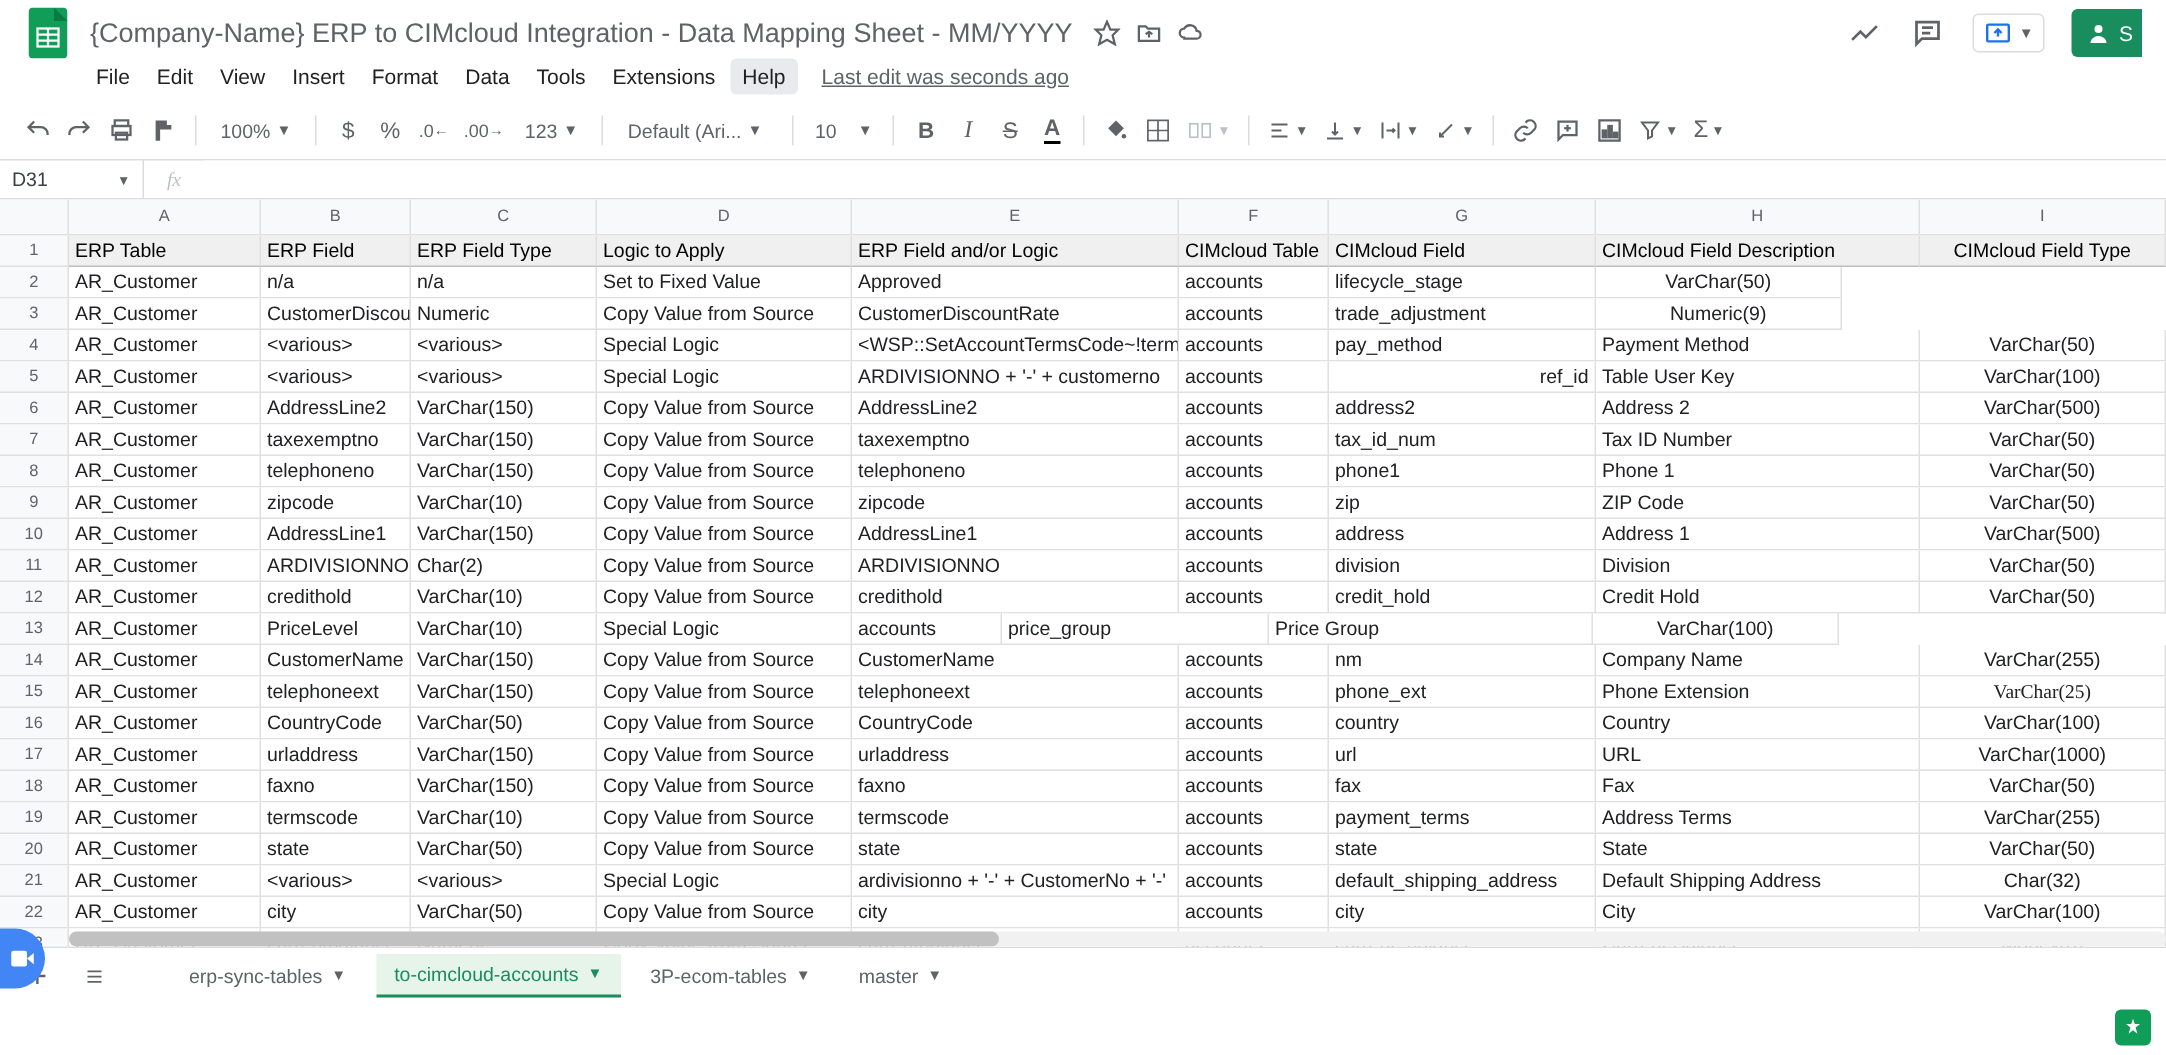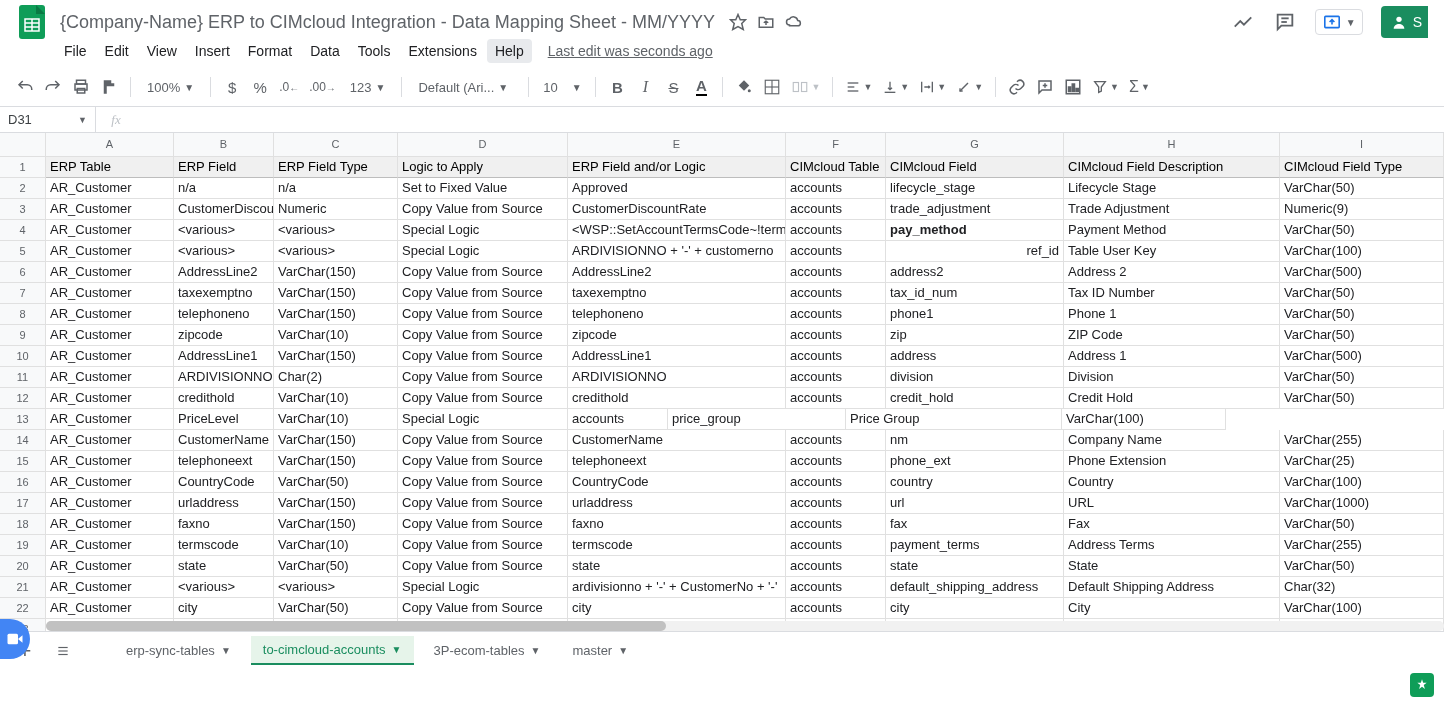--- a/index.html
+++ b/index.html
@@ -31,21 +31,21 @@
   .fx-input { flex:1; height:100%; padding:0 6px; font-size:13px; border:none; outline:none;}
   .grid-wrap { position:relative; width:1444px; height:498px; overflow:hidden;}
   .col-headers { display:flex; height:24px; background:#f8f9fa; border-bottom:1px solid #e0e0e0; position:absolute; top:0; left:0; right:0;}
   .corner { width:46px; border-right:1px solid #e0e0e0; background:#f8f9fa;}
   .col-h { border-right:1px solid #e0e0e0; text-align:center; font-size:11px; color:#5f6368; line-height:23px; background:#f8f9fa;}
   .rows { position:absolute; top:24px; left:0; right:0; bottom:0; overflow:hidden;}
   .row { display:flex; height:21px; }
   .row-h { width:46px; border-right:1px solid #e0e0e0; border-bottom:1px solid #e0e0e0; background:#f8f9fa; text-align:center; font-size:11px; color:#5f6368; line-height:20px; flex-shrink:0;}
   .cell { border-right:1px solid #e0e0e0; border-bottom:1px solid #e0e0e0; padding:0 4px; font-size:13px; line-height:20px; white-space:nowrap; overflow:hidden; background:#fff;}
   .row.hdr .cell { background:#f0f0f0; font-weight:400; color:#000; border-bottom:1px solid #bdbdbd;}
-  .cell.center { text-align:left; }
+  .cell.center { text-align:center; }
   .hscroll { position:absolute; left:46px; right:0; bottom:0; height:10px; background:#f1f1f1; border-radius:5px;}
   .hthumb { position:absolute; left:0; width:620px; top:0; bottom:0; background:#c1c1c1; border-radius:5px;}
   .tabs-bar { display:flex; align-items:center; height:38px; border-top:1px solid #dadce0; padding:0 10px; gap:8px; background:#fff;}
   .tab-btn { width:30px; height:30px; display:flex; align-items:center; justify-content:center; color:#5f6368; cursor:pointer;}
   .sheet-tab { padding:6px 12px; font-size:13px; color:#5f6368; display:flex; align-items:center; gap:6px; cursor:pointer; border-radius:2px;}
   .sheet-tab.active { color:#1a8d5f; font-weight:500; background:#e6f4ea; border-bottom:2px solid #1a8d5f; border-radius:0;}
   .sheet-tab .caret { font-size:10px;}
   .meet-fab { position:absolute; left:0; bottom:44px; width:30px; height:40px; background:#4285f4; border-radius:0 20px 20px 0; display:flex; align-items:center; justify-content:center; color:#fff;}
   .explore-fab { position:absolute; right:10px; bottom:6px; width:24px; height:24px; background:#0f9d58; border-radius:4px; display:flex; align-items:center; justify-content:center; color:#fff;}
   .top-wrap{border-bottom:1px solid transparent;}
@@ -307,44 +307,42 @@
       </div>
       <div class="row">
         <div class="row-h">2</div>
         <div class="cell" style="width: 128px;">AR_Customer</div>
         <div class="cell" style="width: 100px;">n/a</div>
         <div class="cell" style="width: 124px;">n/a</div>
         <div class="cell" style="width: 170px;">Set to Fixed Value</div>
         <div class="cell" style="width: 218px;">Approved</div>
         <div class="cell" style="width: 100px;">accounts</div>
         <div class="cell" style="width: 178px;">lifecycle_stage</div>
-        <div class="cell" style="width: 216px;">Lifecycle Stage</div>
         <div class="cell center" style="width: 164px;">VarChar(50)</div>
       </div>
       <div class="row">
         <div class="row-h">3</div>
         <div class="cell" style="width: 128px;">AR_Customer</div>
         <div class="cell" style="width: 100px;">CustomerDiscou</div>
         <div class="cell" style="width: 124px;">Numeric</div>
         <div class="cell" style="width: 170px;">Copy Value from Source</div>
         <div class="cell" style="width: 218px;">CustomerDiscountRate</div>
         <div class="cell" style="width: 100px;">accounts</div>
         <div class="cell" style="width: 178px;">trade_adjustment</div>
-        <div class="cell" style="width: 216px;">Trade Adjustment</div>
         <div class="cell center" style="width: 164px;">Numeric(9)</div>
       </div>
       <div class="row">
         <div class="row-h">4</div>
         <div class="cell" style="width: 128px;">AR_Customer</div>
         <div class="cell" style="width: 100px;">&lt;various&gt;</div>
         <div class="cell" style="width: 124px;">&lt;various&gt;</div>
         <div class="cell" style="width: 170px;">Special Logic</div>
         <div class="cell" style="width: 218px;">&lt;WSP::SetAccountTermsCode~!term</div>
         <div class="cell" style="width: 100px;">accounts</div>
-        <div class="cell" style="width: 178px; font-weight: bold;">pay_method</div>
+        <div class="cell" style="width: 178px;">pay_method</div>
         <div class="cell" style="width: 216px;">Payment Method</div>
         <div class="cell center" style="width: 164px;">VarChar(50)</div>
       </div>
       <div class="row">
         <div class="row-h">5</div>
         <div class="cell" style="width: 128px;">AR_Customer</div>
         <div class="cell" style="width: 100px;">&lt;various&gt;</div>
         <div class="cell" style="width: 124px;">&lt;various&gt;</div>
         <div class="cell" style="width: 170px;">Special Logic</div>
         <div class="cell" style="width: 218px;">ARDIVISIONNO + '-' + customerno</div>
@@ -463,21 +461,21 @@
       <div class="row">
         <div class="row-h">15</div>
         <div class="cell" style="width: 128px;">AR_Customer</div>
         <div class="cell" style="width: 100px;">telephoneext</div>
         <div class="cell" style="width: 124px;">VarChar(150)</div>
         <div class="cell" style="width: 170px;">Copy Value from Source</div>
         <div class="cell" style="width: 218px;">telephoneext</div>
         <div class="cell" style="width: 100px;">accounts</div>
         <div class="cell" style="width: 178px;">phone_ext</div>
         <div class="cell" style="width: 216px;">Phone Extension</div>
-        <div class="cell center" style="width: 164px;">VarChar(25)</div>
+        <div class="cell center" style="width: 164px; font-family: Liberation Serif, serif;">VarChar(25)</div>
       </div>
       <div class="row">
         <div class="row-h">16</div>
         <div class="cell" style="width: 128px;">AR_Customer</div>
         <div class="cell" style="width: 100px;">CountryCode</div>
         <div class="cell" style="width: 124px;">VarChar(50)</div>
         <div class="cell" style="width: 170px;">Copy Value from Source</div>
         <div class="cell" style="width: 218px;">CountryCode</div>
         <div class="cell" style="width: 100px;">accounts</div>
         <div class="cell" style="width: 178px;">country</div>

